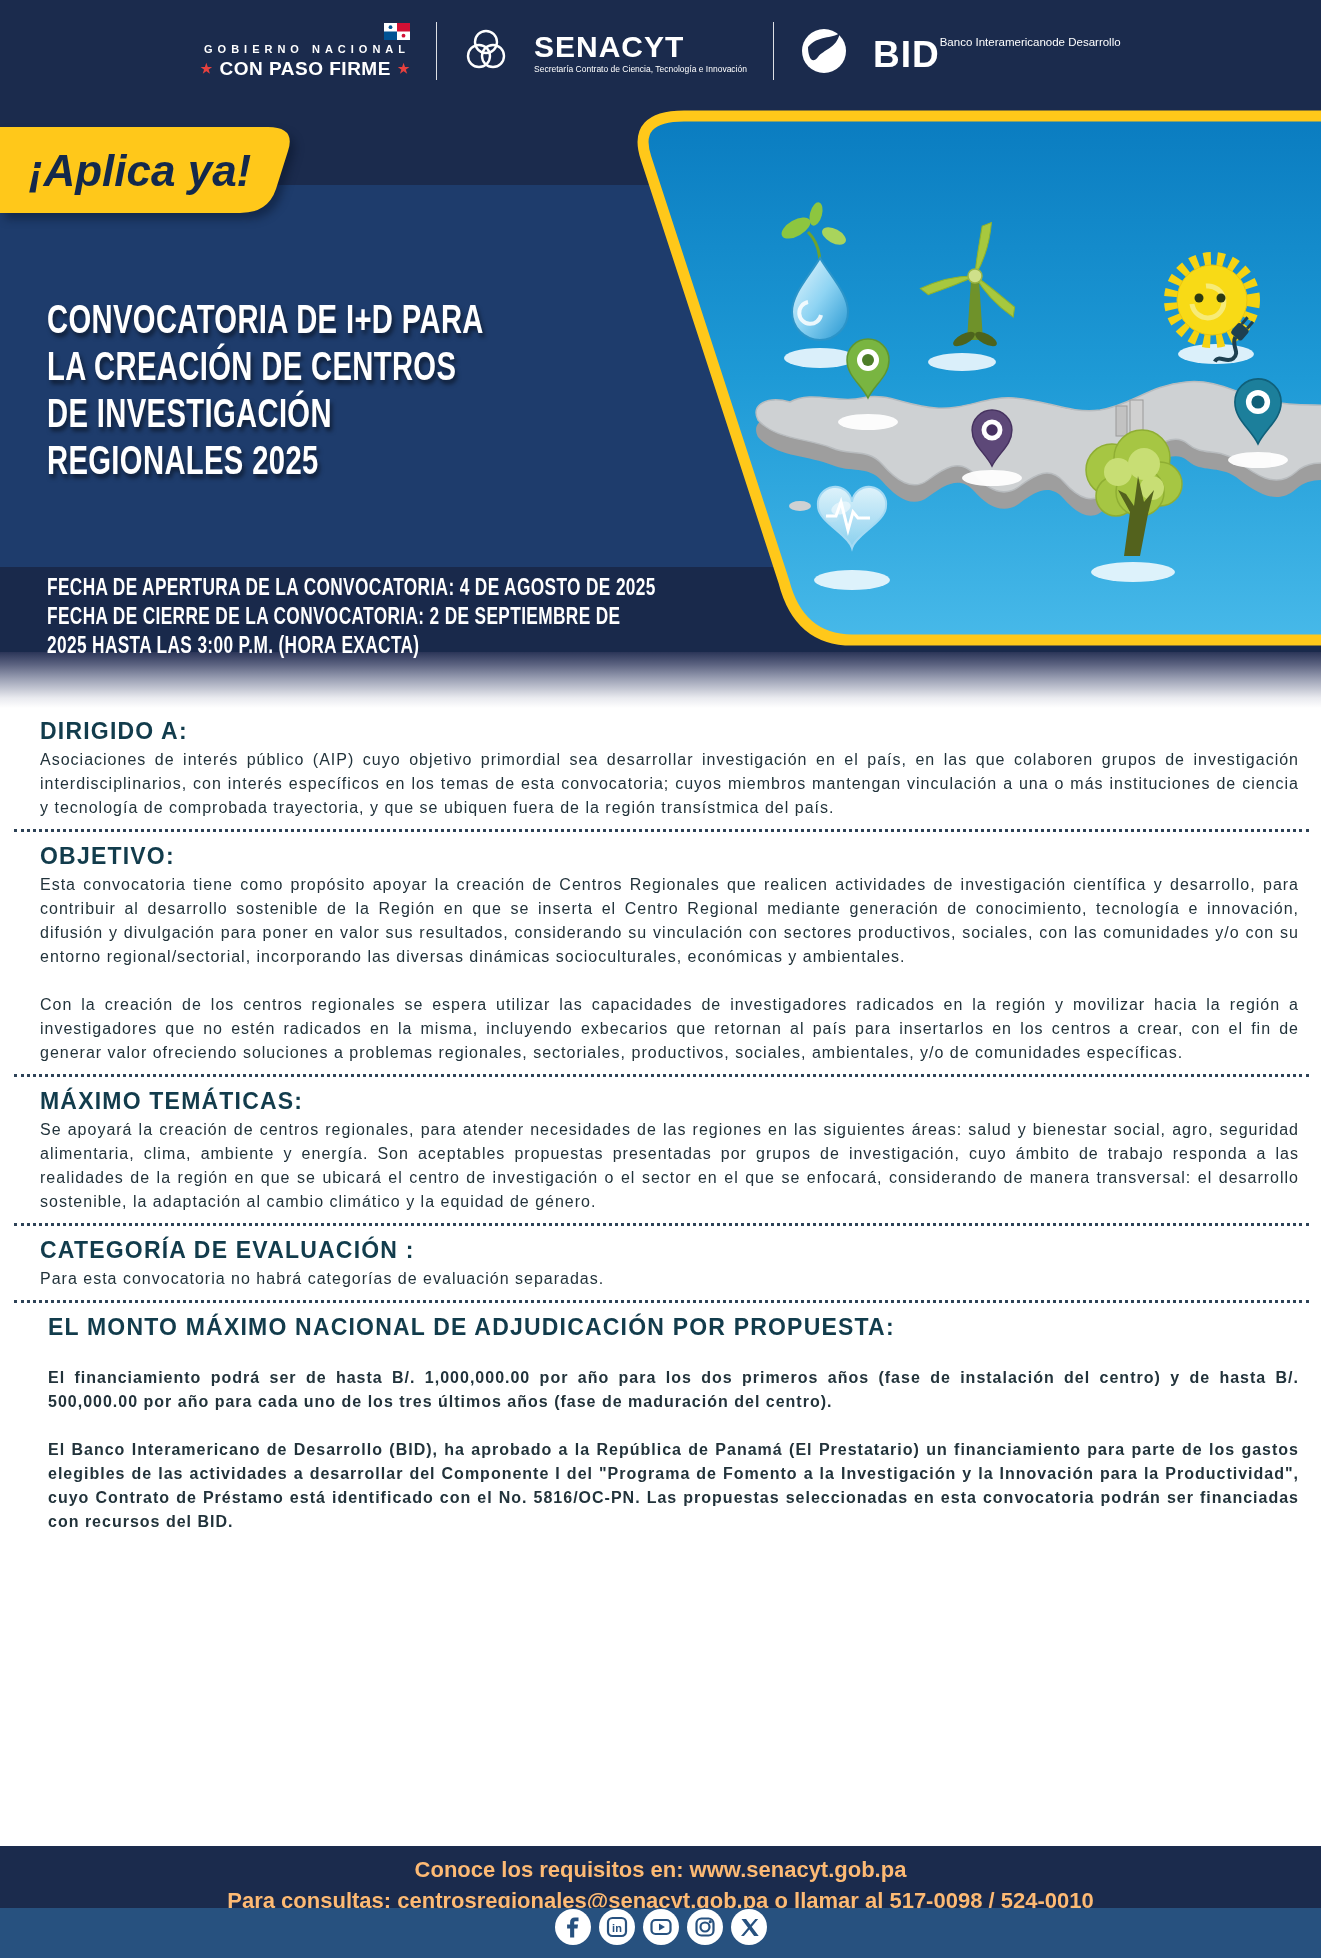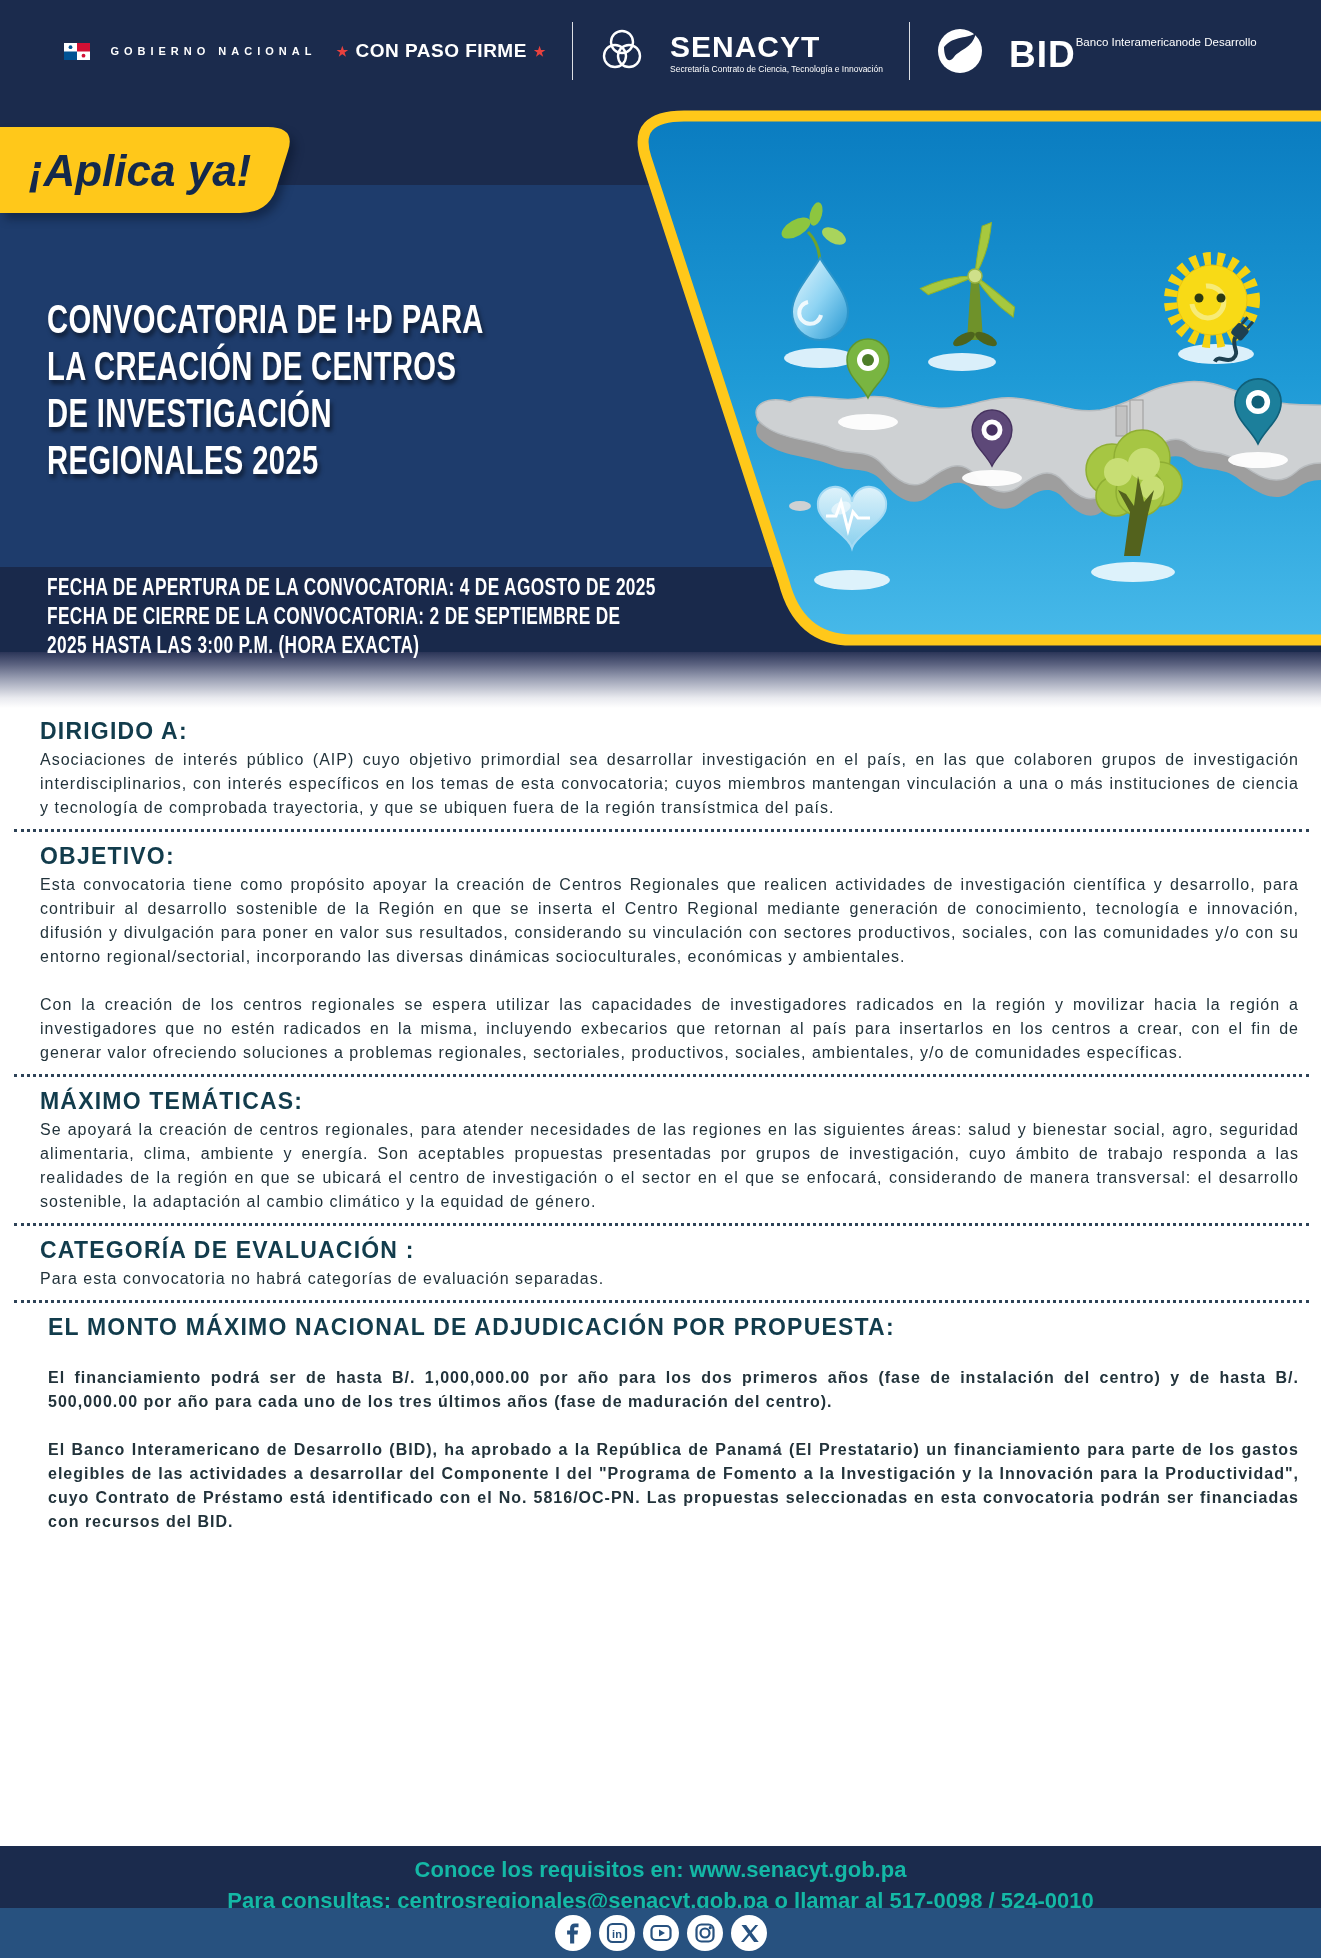--- a/index.html
+++ b/index.html
@@ -8,21 +8,21 @@
   
   .band{position:absolute;left:0;right:0;}
   .band-header{top:0;height:185px;background:#1b2b4d;}
   .band-title{top:185px;height:382px;background:#1e3c6c;}
   .band-dates{top:567px;height:85px;background:#19294b;}
   .band-fade{top:652px;height:56px;
      background:linear-gradient(180deg,#2b3558 0%,#5b6280 22%,#9ba0b4 48%,#e9eaef 82%,#ffffff 100%);}
   
   .header-row{position:absolute;top:0;left:0;right:0;height:102px;display:flex;
       align-items:center;justify-content:center;gap:26px;color:#fff;}
-  .gov{display:flex;flex-direction:row;align-items:center;gap:20px;}
+  .gov{display:flex;flex-direction:column;align-items:flex-end;gap:3px;}
   .gov-l1{font-size:11px;letter-spacing:5px;font-weight:bold;}
   .gov-l2{font-size:19px;font-weight:bold;letter-spacing:.5px;display:flex;align-items:center;gap:7px;}
   .star{color:#e8413e;font-size:13px;}
   .vdiv{width:1px;height:58px;background:rgba(255,255,255,.85);}
   .logoblock{display:flex;align-items:flex-end;gap:25px;}
   .senacyt-txt{display:flex;flex-direction:column;line-height:1.1;}
   .senacyt-name{font-size:30px;font-weight:bold;letter-spacing:1px;}
   .senacyt-cap{font-size:8.5px;margin-top:2px;}
   .bid-txt{display:flex;flex-direction:row;line-height:1.05;}
   .bid-name{font-size:37px;font-weight:bold;letter-spacing:1px;}
@@ -42,23 +42,23 @@
   
   .content{position:absolute;top:707px;left:0;right:0;padding:0 22px 0 40px;color:#22333b;margin-top:11px;}
   .sec-h{font-size:23px;font-weight:bold;color:#123c4c;letter-spacing:1.2px;line-height:26px;margin:0 0 4px 0;}
   .sec p{margin:0;font-size:16px;line-height:24px;letter-spacing:1px;text-align:justify;}
   .sec p + p{margin-top:24px;}
   .sep{border-top:3px dotted #2e4357;margin:9px -10px 11px -26px;height:0;}
   .sec-monto .sec-h{padding-left:8px;margin-bottom:26px;}
   .sec-monto p{padding-left:8px;font-weight:bold;}
   
   .footer-main{position:absolute;top:1846px;left:0;right:0;height:62px;background:#1b2b4d;
-     color:#14b8a6;text-align:center;font-weight:bold;font-size:22px;line-height:31px;padding-top:8px;box-sizing:border-box;}
+     color:#fdba74;text-align:center;font-weight:bold;font-size:22px;line-height:31px;padding-top:8px;box-sizing:border-box;}
   .footer-social{position:absolute;top:1908px;left:0;right:0;height:50px;background:#27517f;
-     display:flex;align-items:center;justify-content:center;gap:6px;}
+     display:flex;align-items:flex-start;justify-content:center;gap:6px;}
   .soc{width:38px;height:38px;display:block;cursor:pointer;}
 </style>
 </head>
 <body>
 
 <div class="page">
 
   <div class="band band-header"></div>
   <div class="band band-title"></div>
   <div class="band band-dates"></div>

